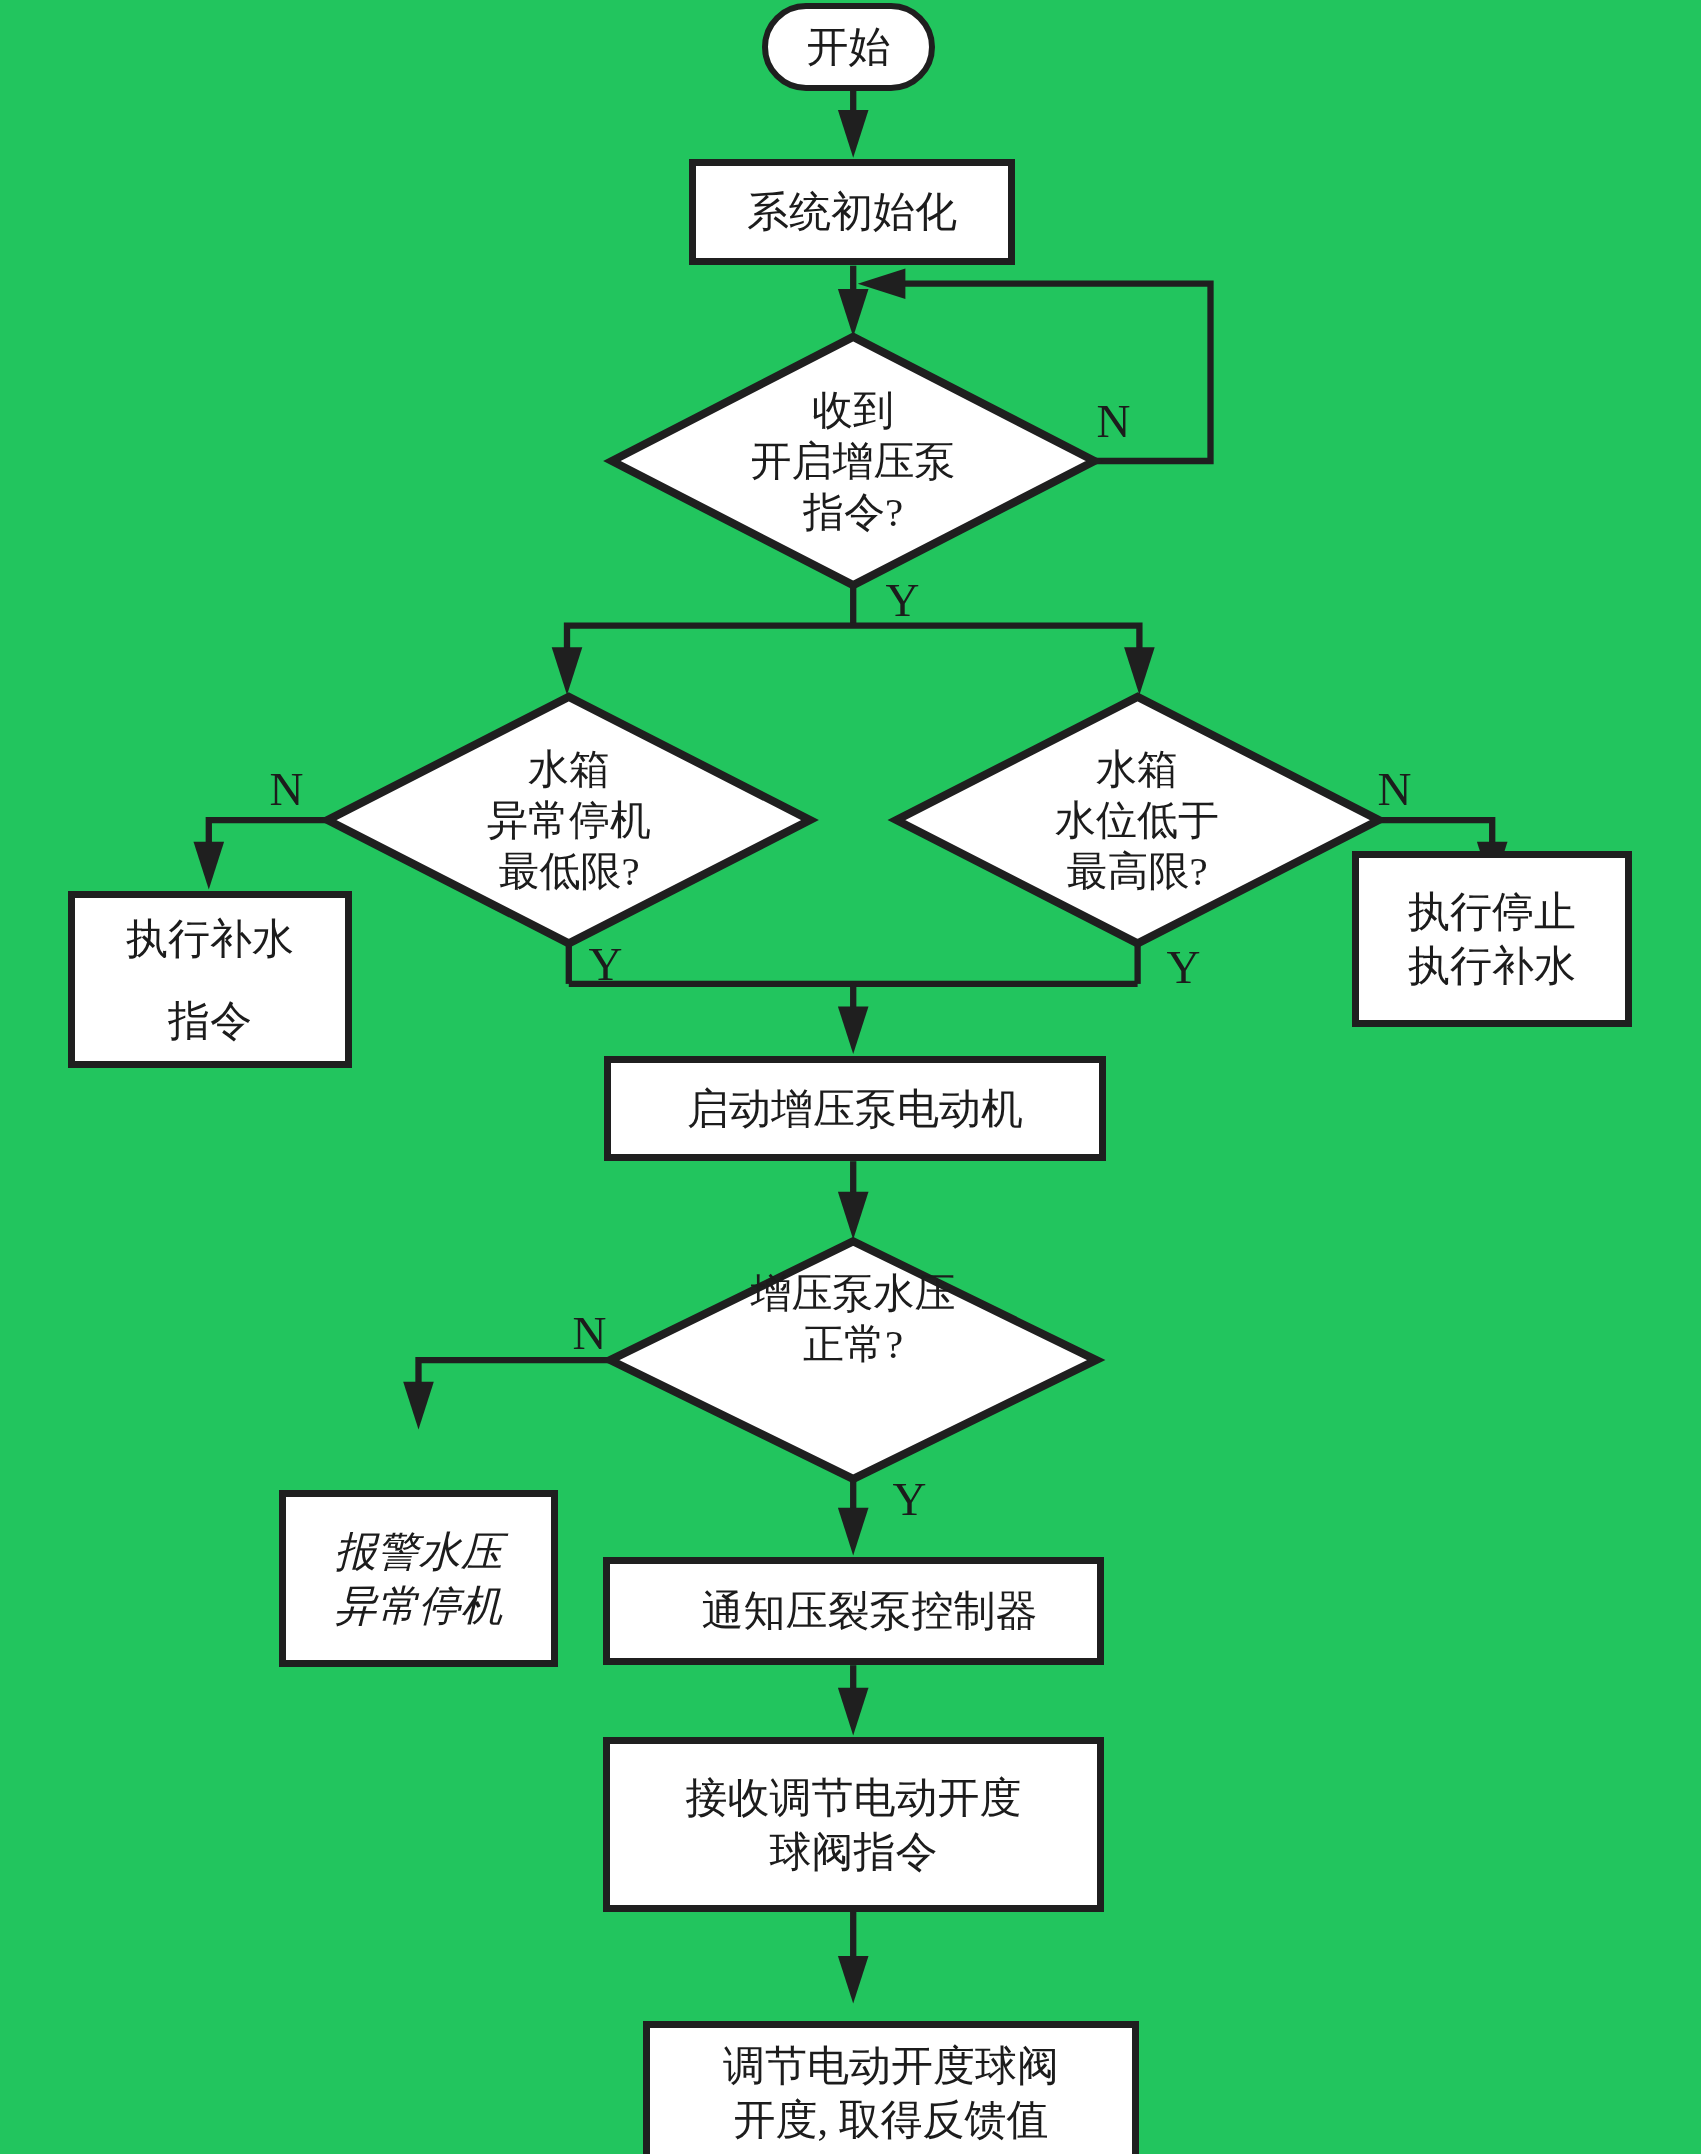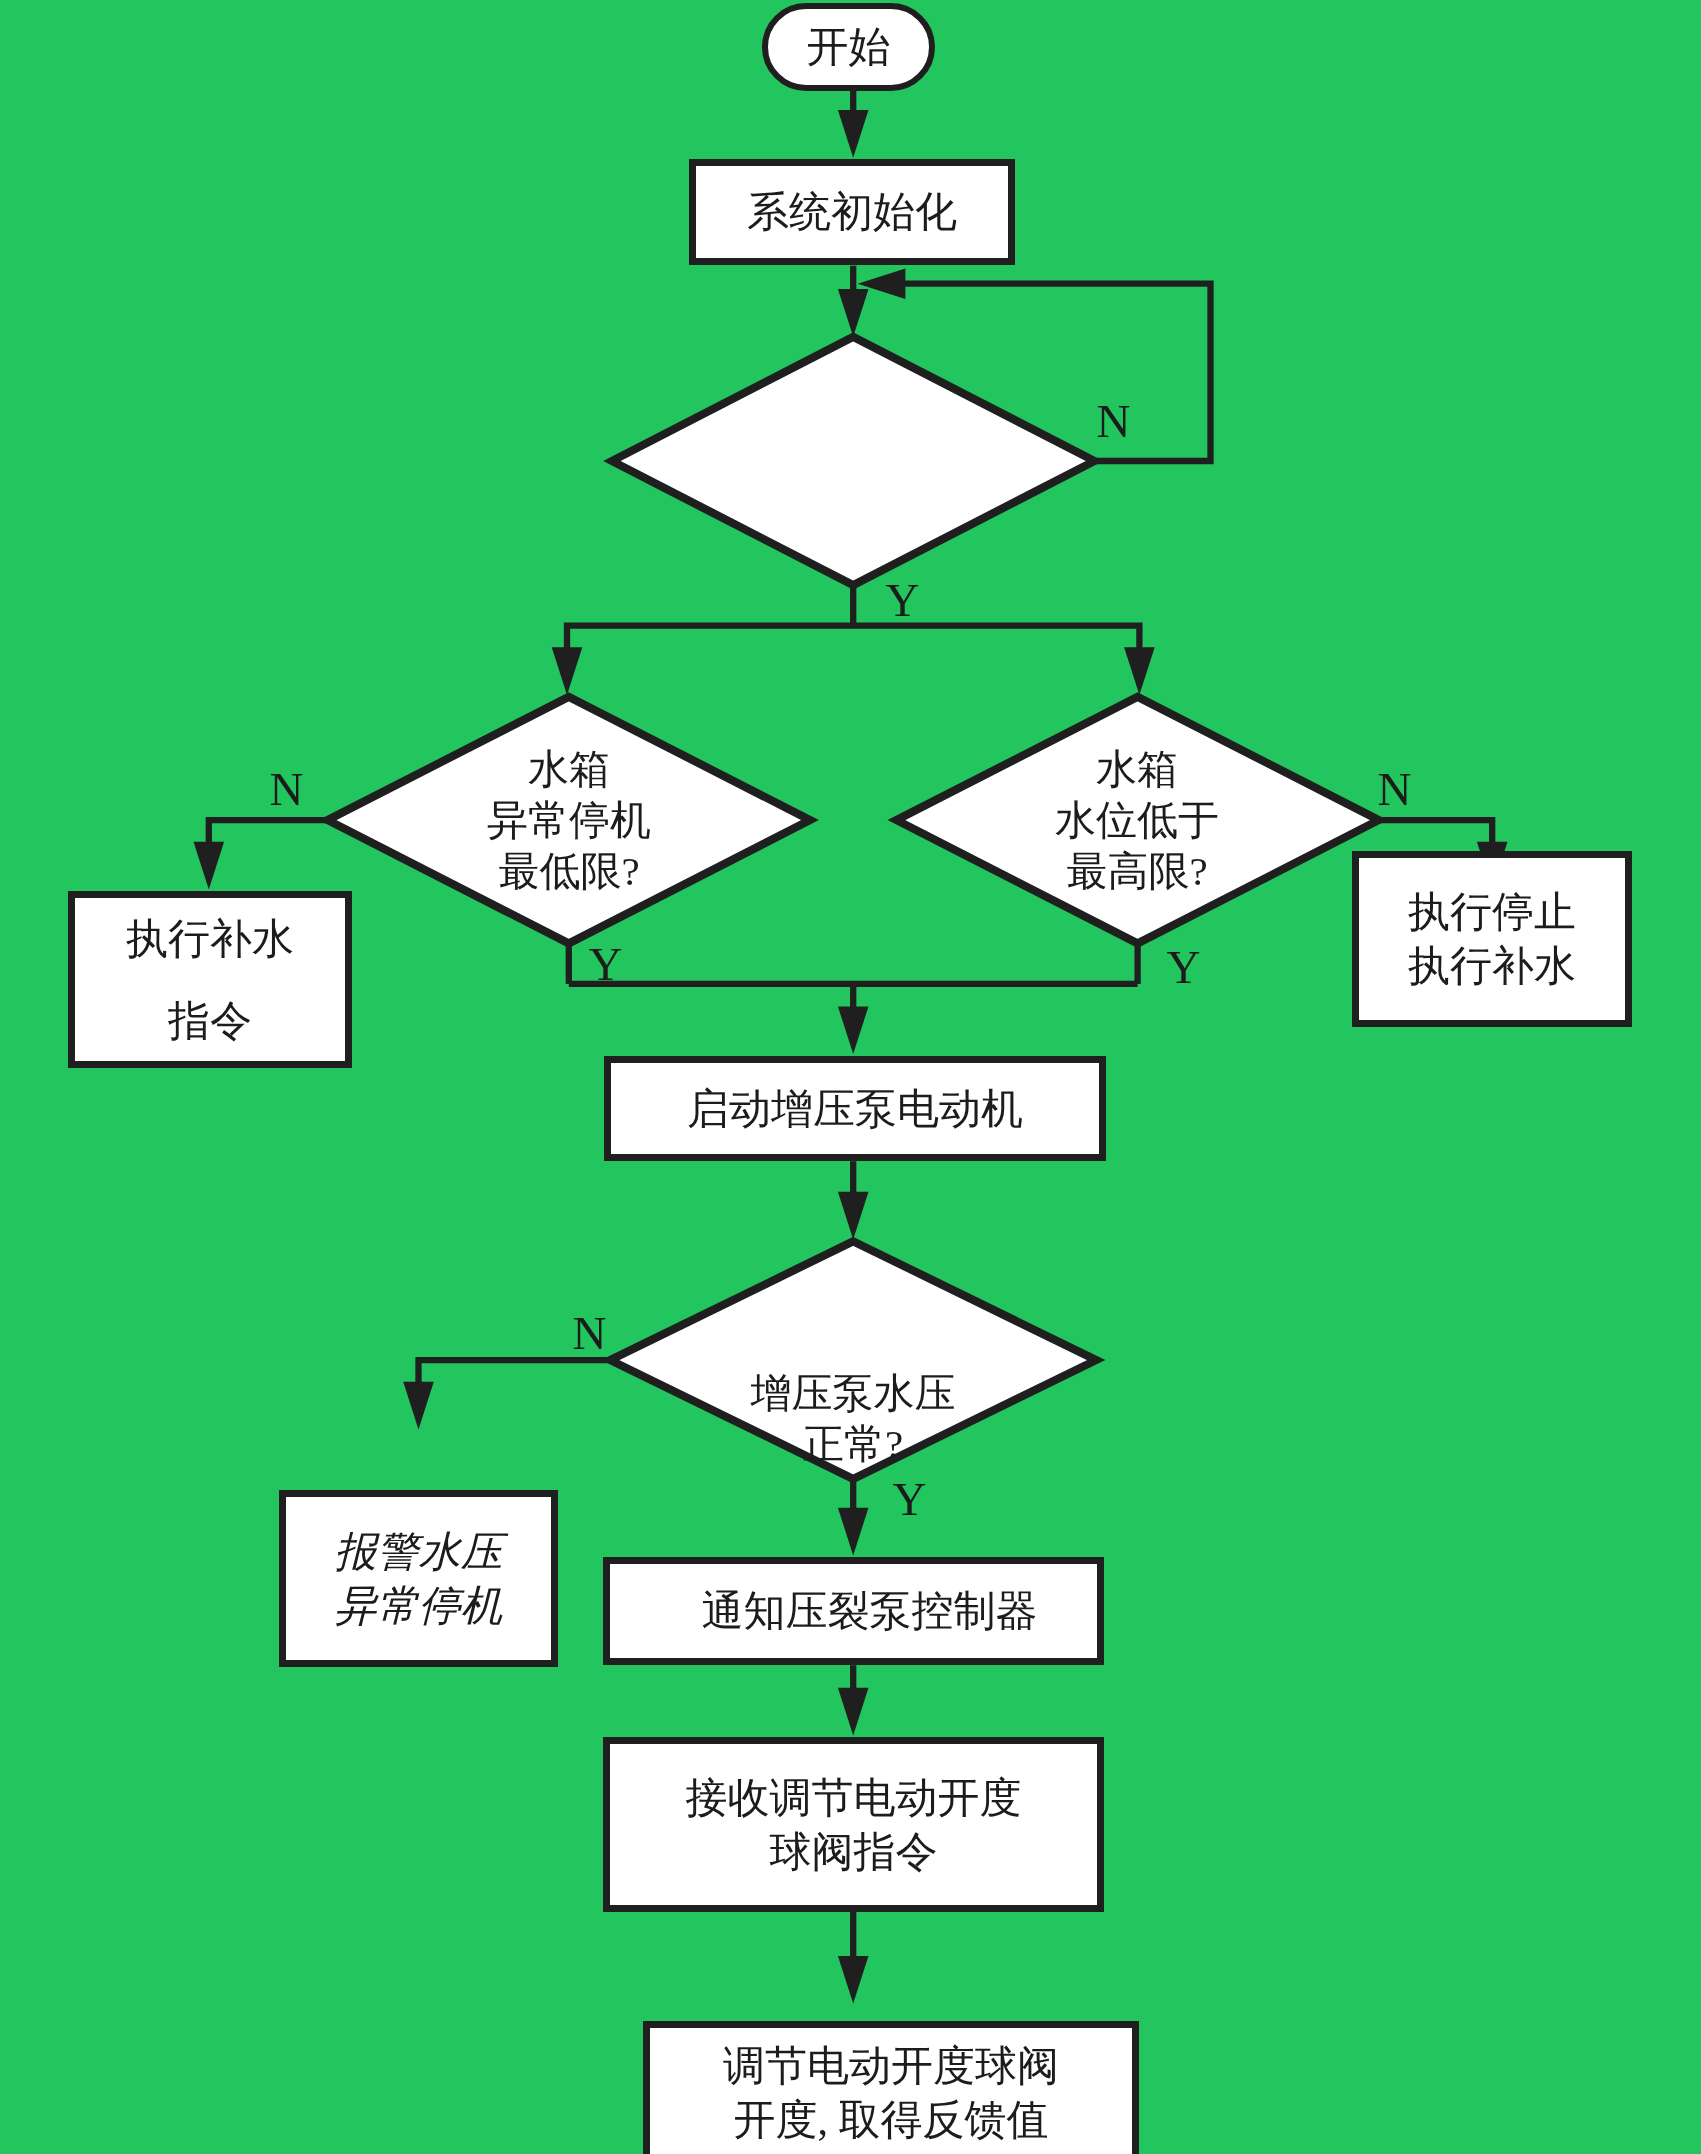--- a/index.html
+++ b/index.html
@@ -131,34 +131,39 @@
   <div class="node" style="left:603px; top:1737px; width:501px; height:175px;">
     <span>接收调节电动开度</span>
     <span>球阀指令</span>
   </div>
 
   <div class="node" style="left:643px; top:2005px; width:496px; height:144px;margin-top:16px;">
     <span>调节电动开度球阀</span>
     <span>开度, 取得反馈值</span>
   </div>
 
+  <div class="dtext" style="left:612px; top:342px; width:482px; height:238px;">
+    <span>收到</span>
+    <span>开启增压泵</span>
+    <span>指令?</span>
+  </div>
 
   <div class="dtext" style="left:328px; top:702px; width:482px; height:236px;">
     <span>水箱</span>
     <span>异常停机</span>
     <span>最低限?</span>
   </div>
 
   <div class="dtext" style="left:896px; top:702px; width:482px; height:236px;">
     <span>水箱</span>
     <span>水位低于</span>
     <span>最高限?</span>
   </div>
 
-  <div class="dtext" style="left:610px; top:1305px; width:486px; height:227px;">
+  <div class="dtext" style="left:610px; top:1205px; width:486px; height:227px;">
     <span>增压泵水压</span>
     <span>正常?</span>
   </div>
 
   <div class="yn" style="left:1089px; top:393px;">
       <span>N</span>
     </div>
   <div class="yn" style="left:878px; top:572px;">
       <span>Y</span>
     </div>

